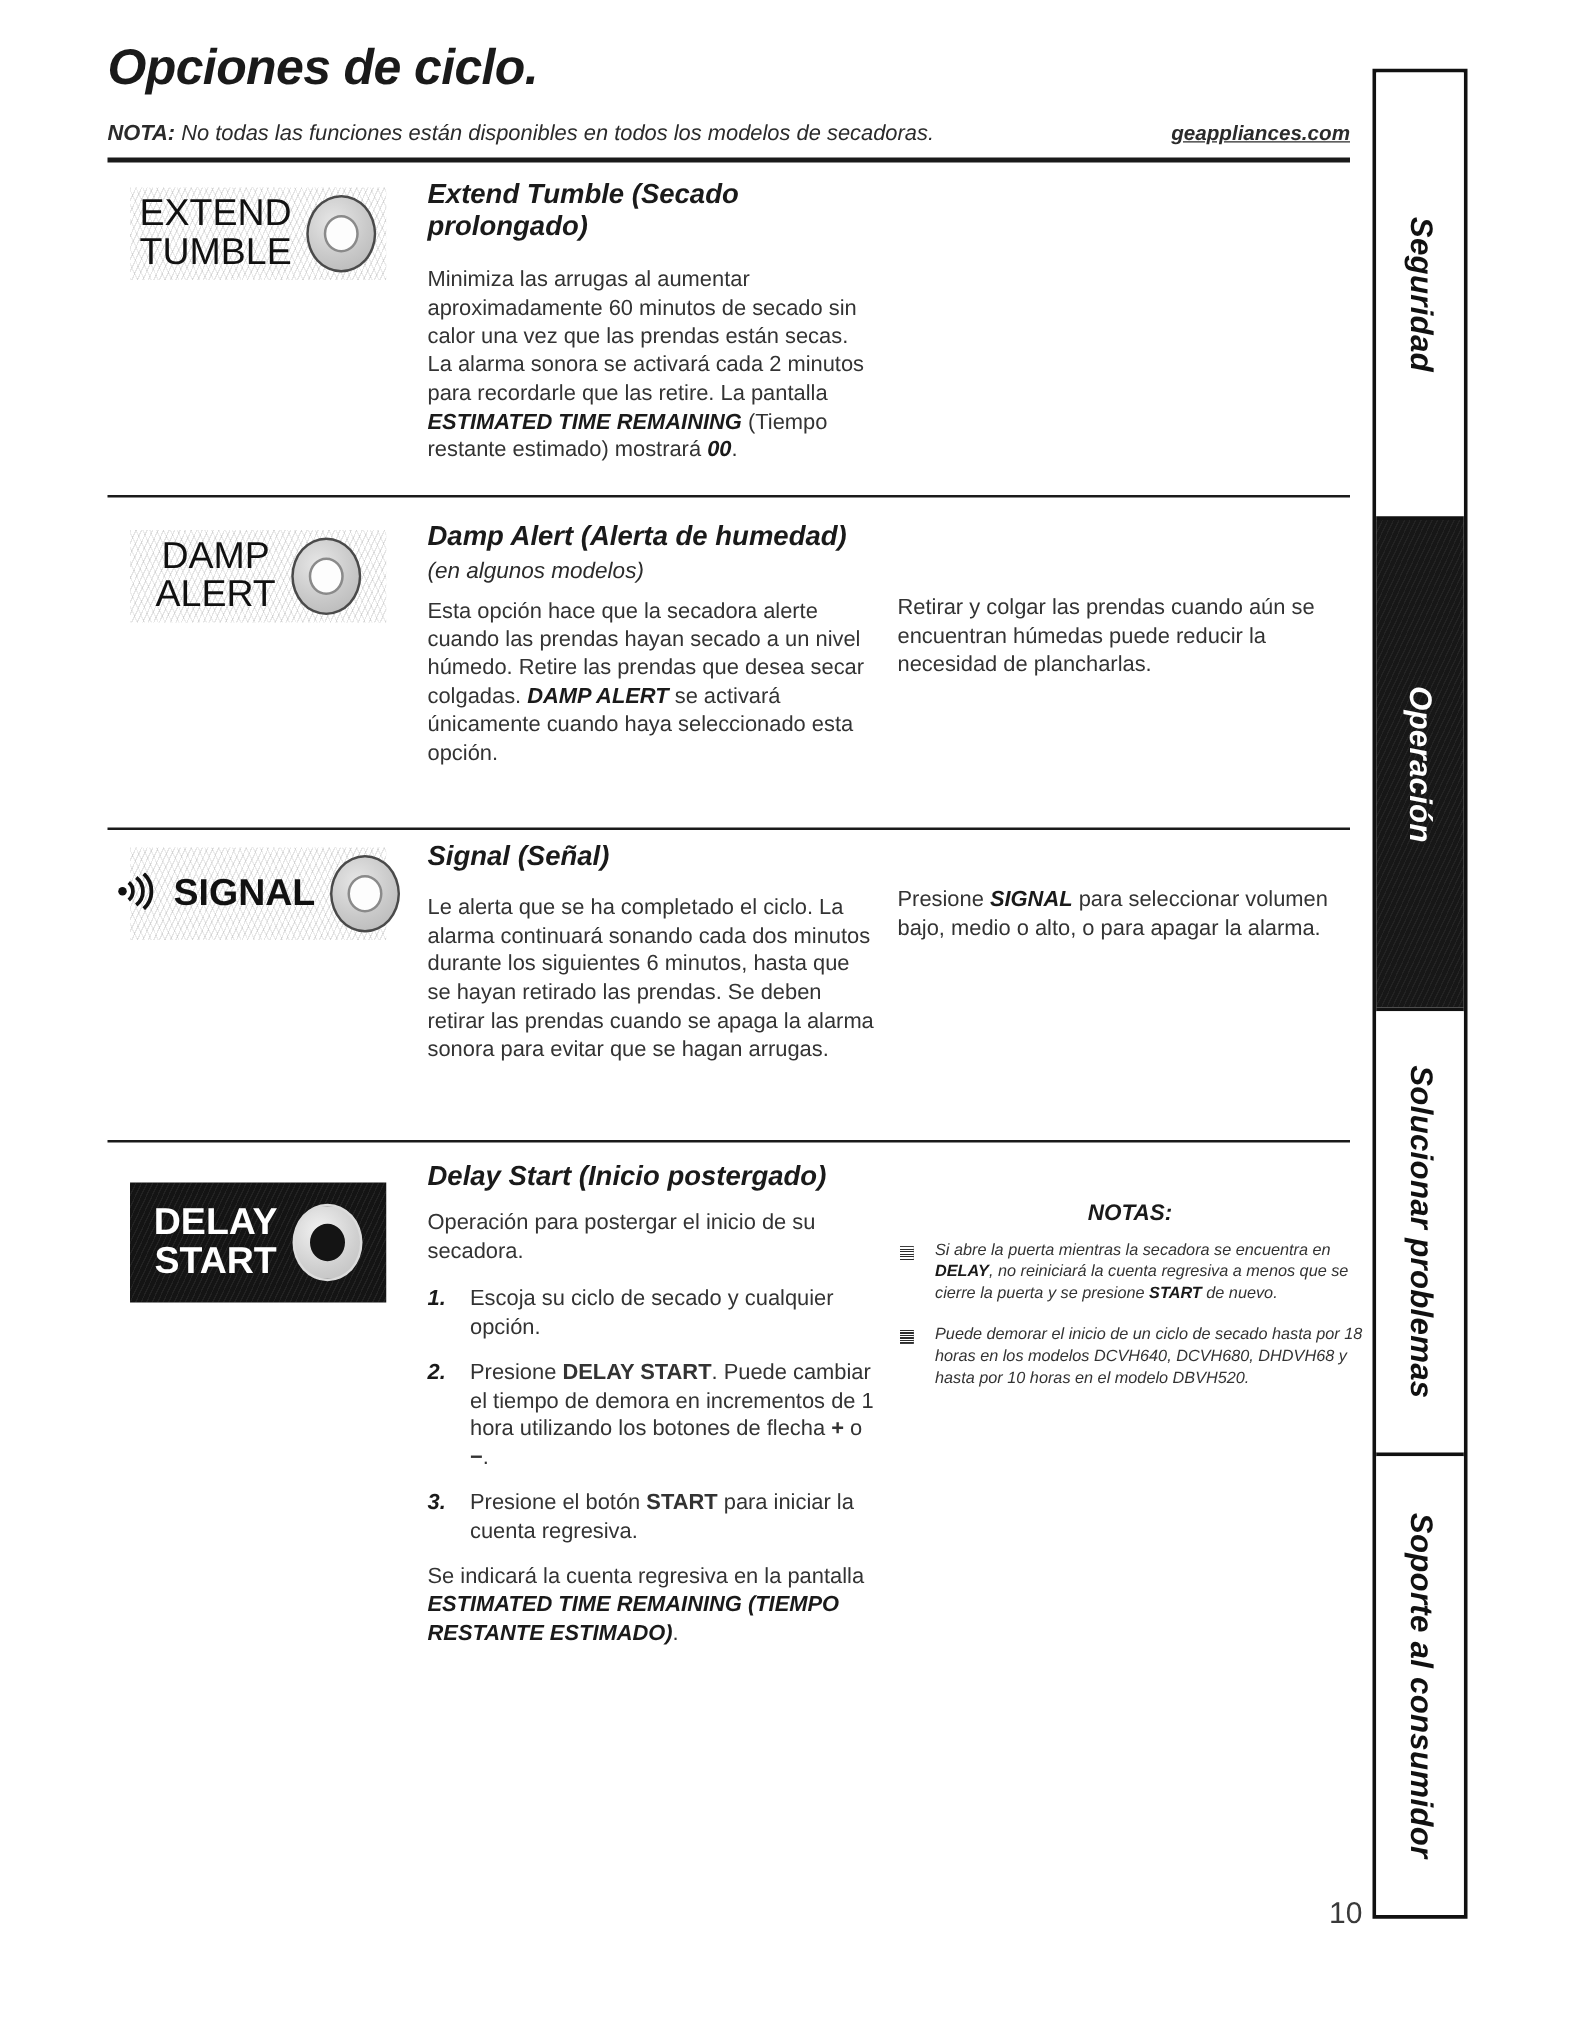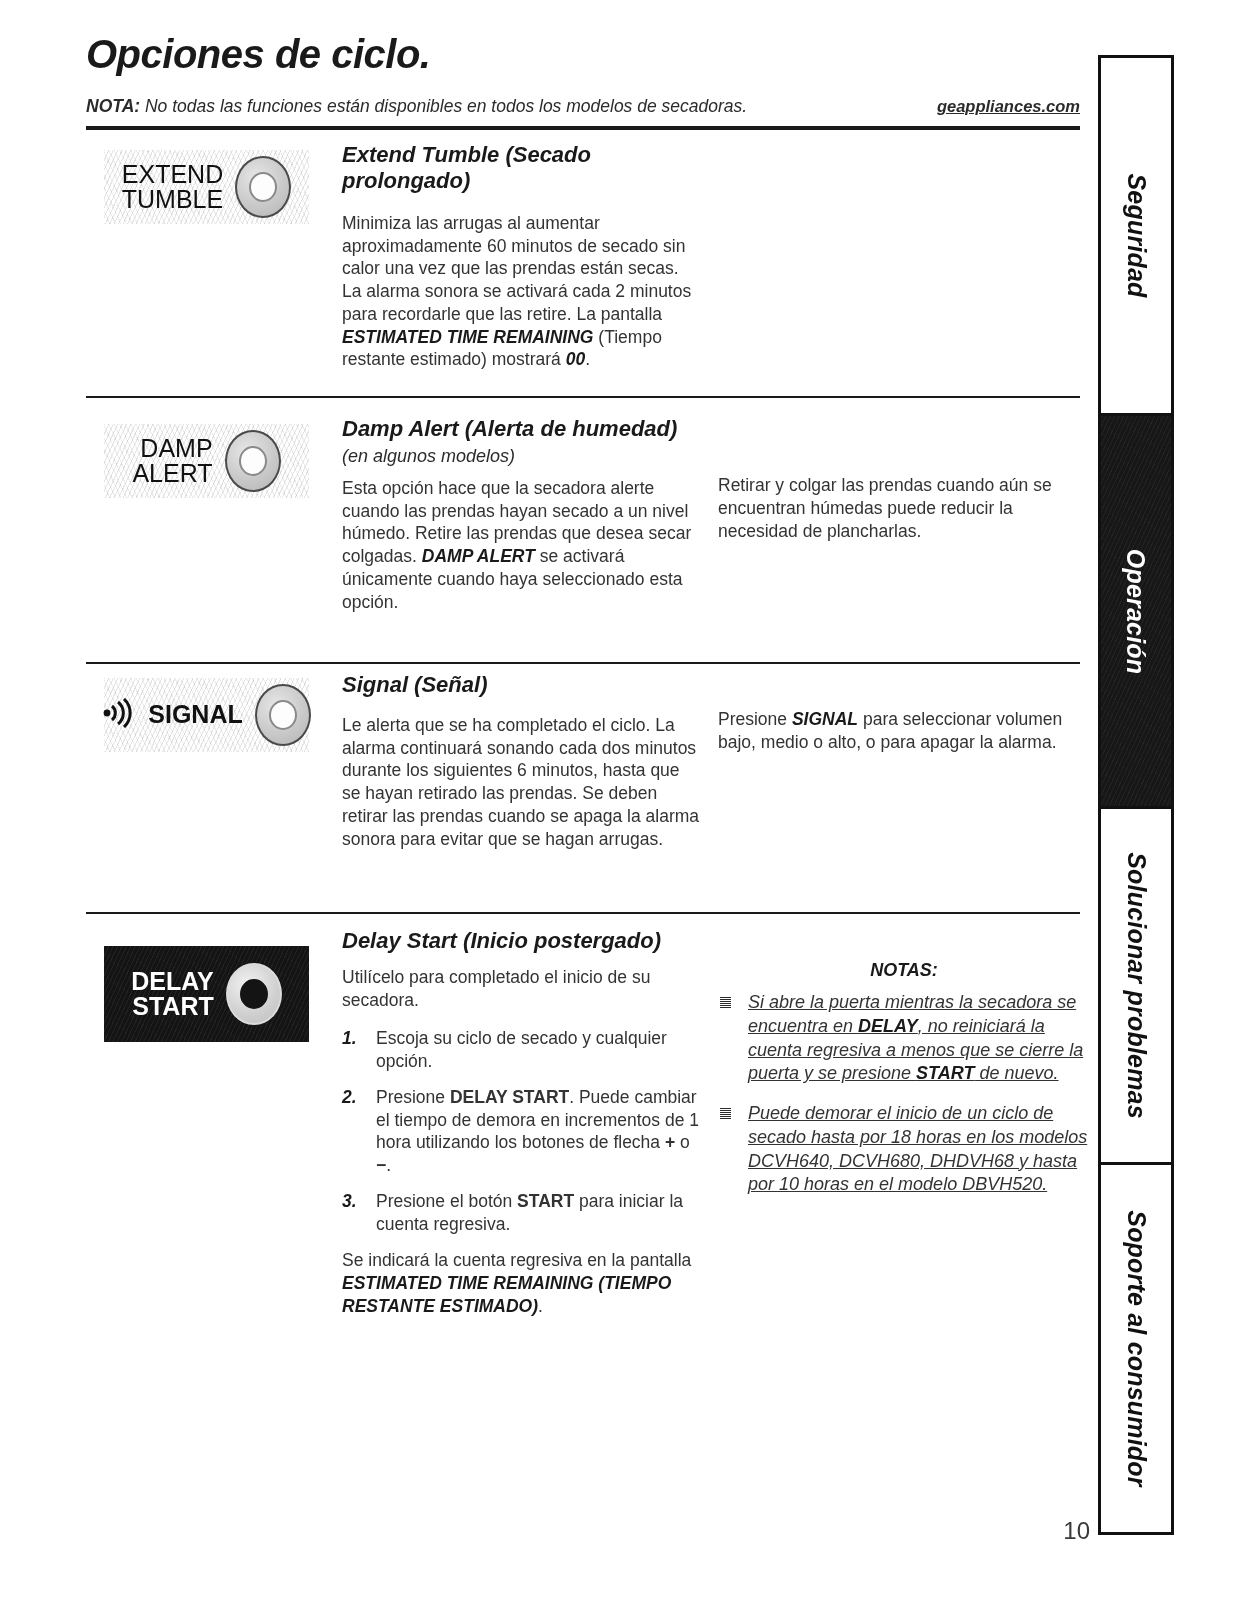--- a/index.html
+++ b/index.html
@@ -95,25 +95,25 @@
     background:
       repeating-linear-gradient(115deg, rgba(255,255,255,0.06) 0 1px, rgba(0,0,0,0) 1px 4px),
       #141414;
   }
   .btn-art-inner {
     display: flex;
     align-items: center;
     gap: 12px;
   }
   .btn-caption {
-    font-size: 25px;
+    font-size: 30px;
     line-height: 1.02;
     letter-spacing: 0px;
     color: #111;
-    text-align: right;
+    text-align: center;
     font-family: "Liberation Sans", sans-serif;
   }
   .btn-caption .small-caps-line { display: block; white-space: nowrap; }
   .dark .btn-caption { color: #ffffff; font-weight: bold; }
 
   
   .knob {
     width: 52px; height: 58px;
     border-radius: 50%;
     background: radial-gradient(circle at 38% 34%, #e7e7e7 0%, #c9c9c9 55%, #b4b4b4 100%);
@@ -190,25 +190,24 @@
     font-weight: bold;
     color: #1a1a1a;
     margin: 0 0 10px 0;
     text-align: center;
   }
   .bullet-list { margin: 0; padding: 0; list-style: none; }
   .bullet-list li {
     position: relative;
     padding-left: 30px;
     margin-bottom: 16px;
-    font-size: 18px;
+    font-size: 13px;
     font-style: italic;
     line-height: 1.32;
     color: #333;
-    text-decoration: underline;
   }
   .bullet-list li .sq {
     position: absolute;
     left: 2px; top: 6px;
     width: 11px; height: 11px;
     background:
       repeating-linear-gradient(0deg, #2b2b2b 0 1px, #ffffff 1px 2px),
       #555;
   }
   .bullet-list li b { font-weight: bold; font-style: italic; color: #1a1a1a; }
@@ -372,21 +371,21 @@
           </div>
           <div class="knob dark-knob">
               <div class="hole"></div>
             </div>
         </div>
       </div>
     </div>
 
     <div class="col-left" style="top:0px">
       <div class="sec-title">Delay Start (Inicio postergado)</div>
-      <p class="body-text" style="margin:12px 0 16px 0">Utilícelo para completado el inicio de su secadora.</p>
+      <p class="body-text" style="margin:12px 0 16px 0">Operación para postergar el inicio de su secadora.</p>
 
       <ol class="num-list">
         <li>
           <span class="num">1.</span>
           <span>Escoja su ciclo de secado y cualquier opción.</span>
         </li>
         <li>
           <span class="num">2.</span>
           <span>Presione <b>DELAY START</b>. Puede cambiar el tiempo de demora en incrementos de 1 hora utilizando los botones de flecha <b>+</b> o <b>−</b>.</span>
         </li>

